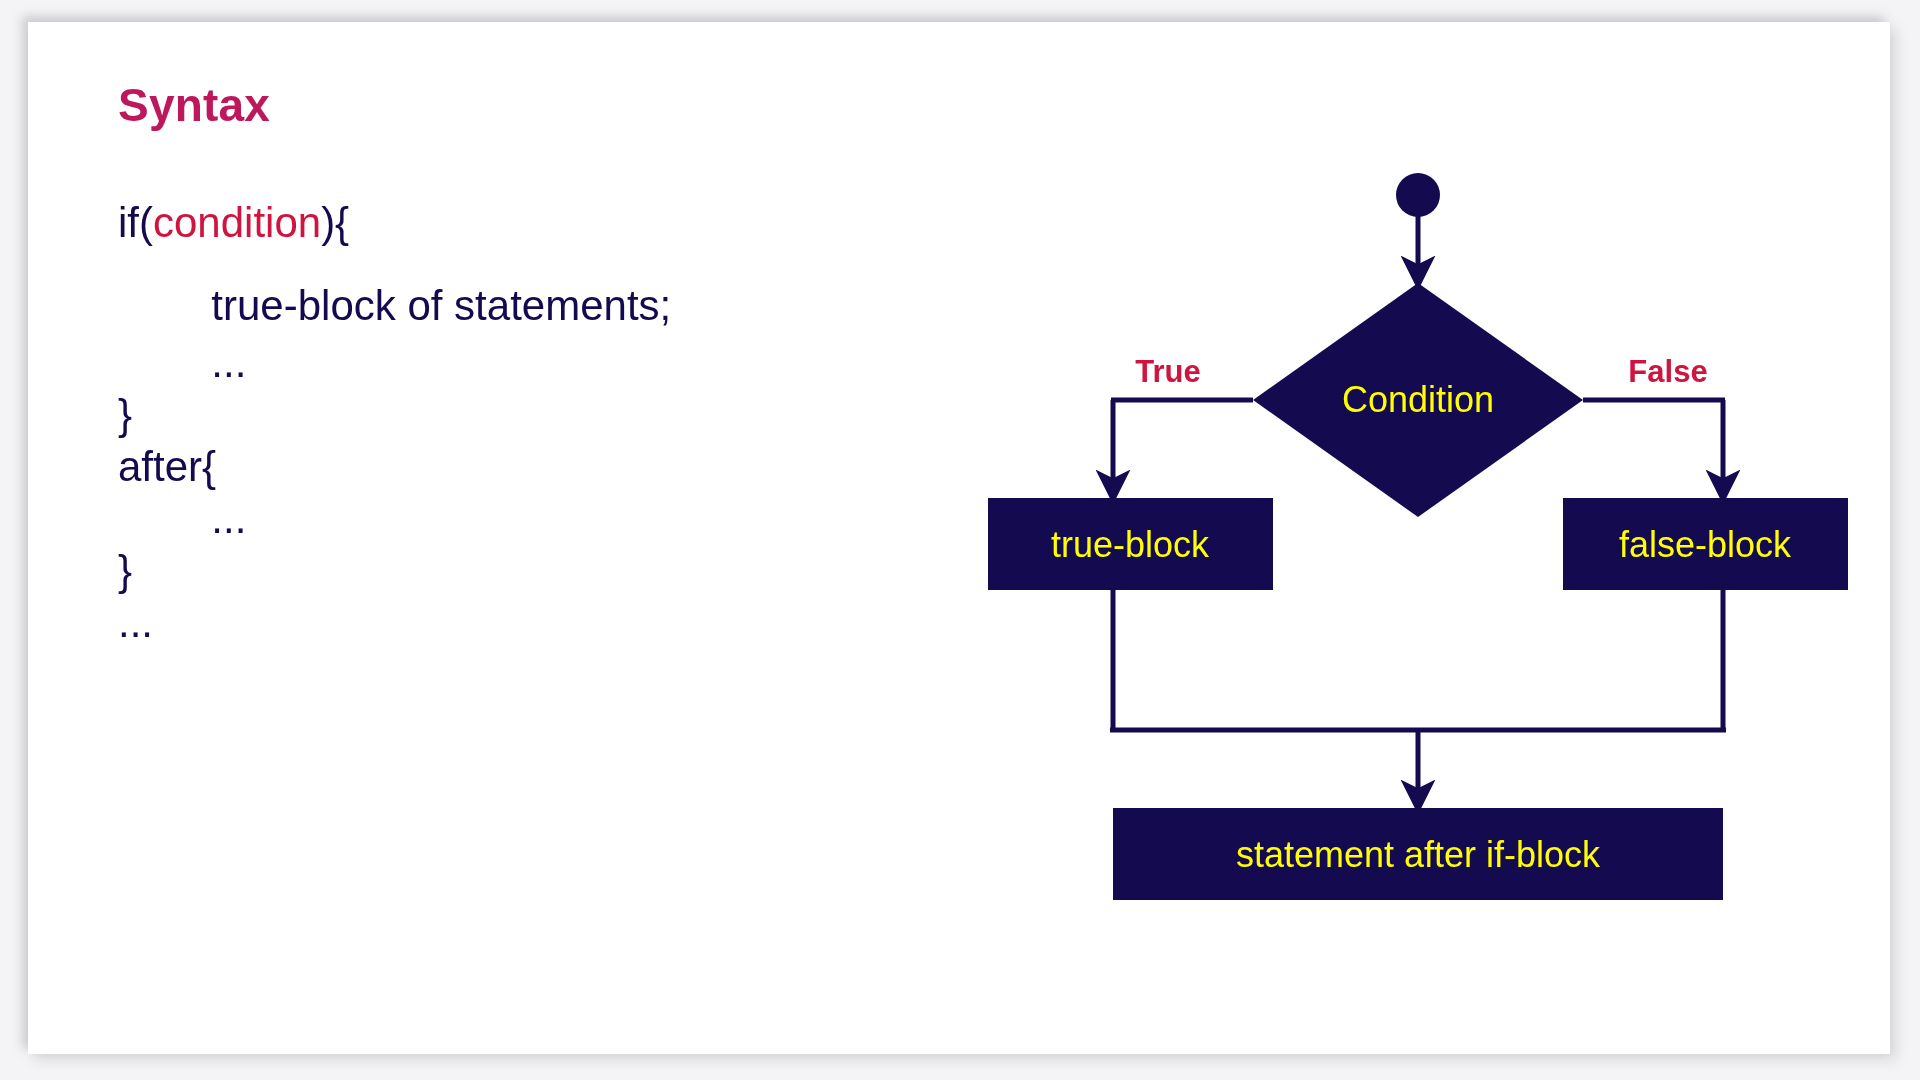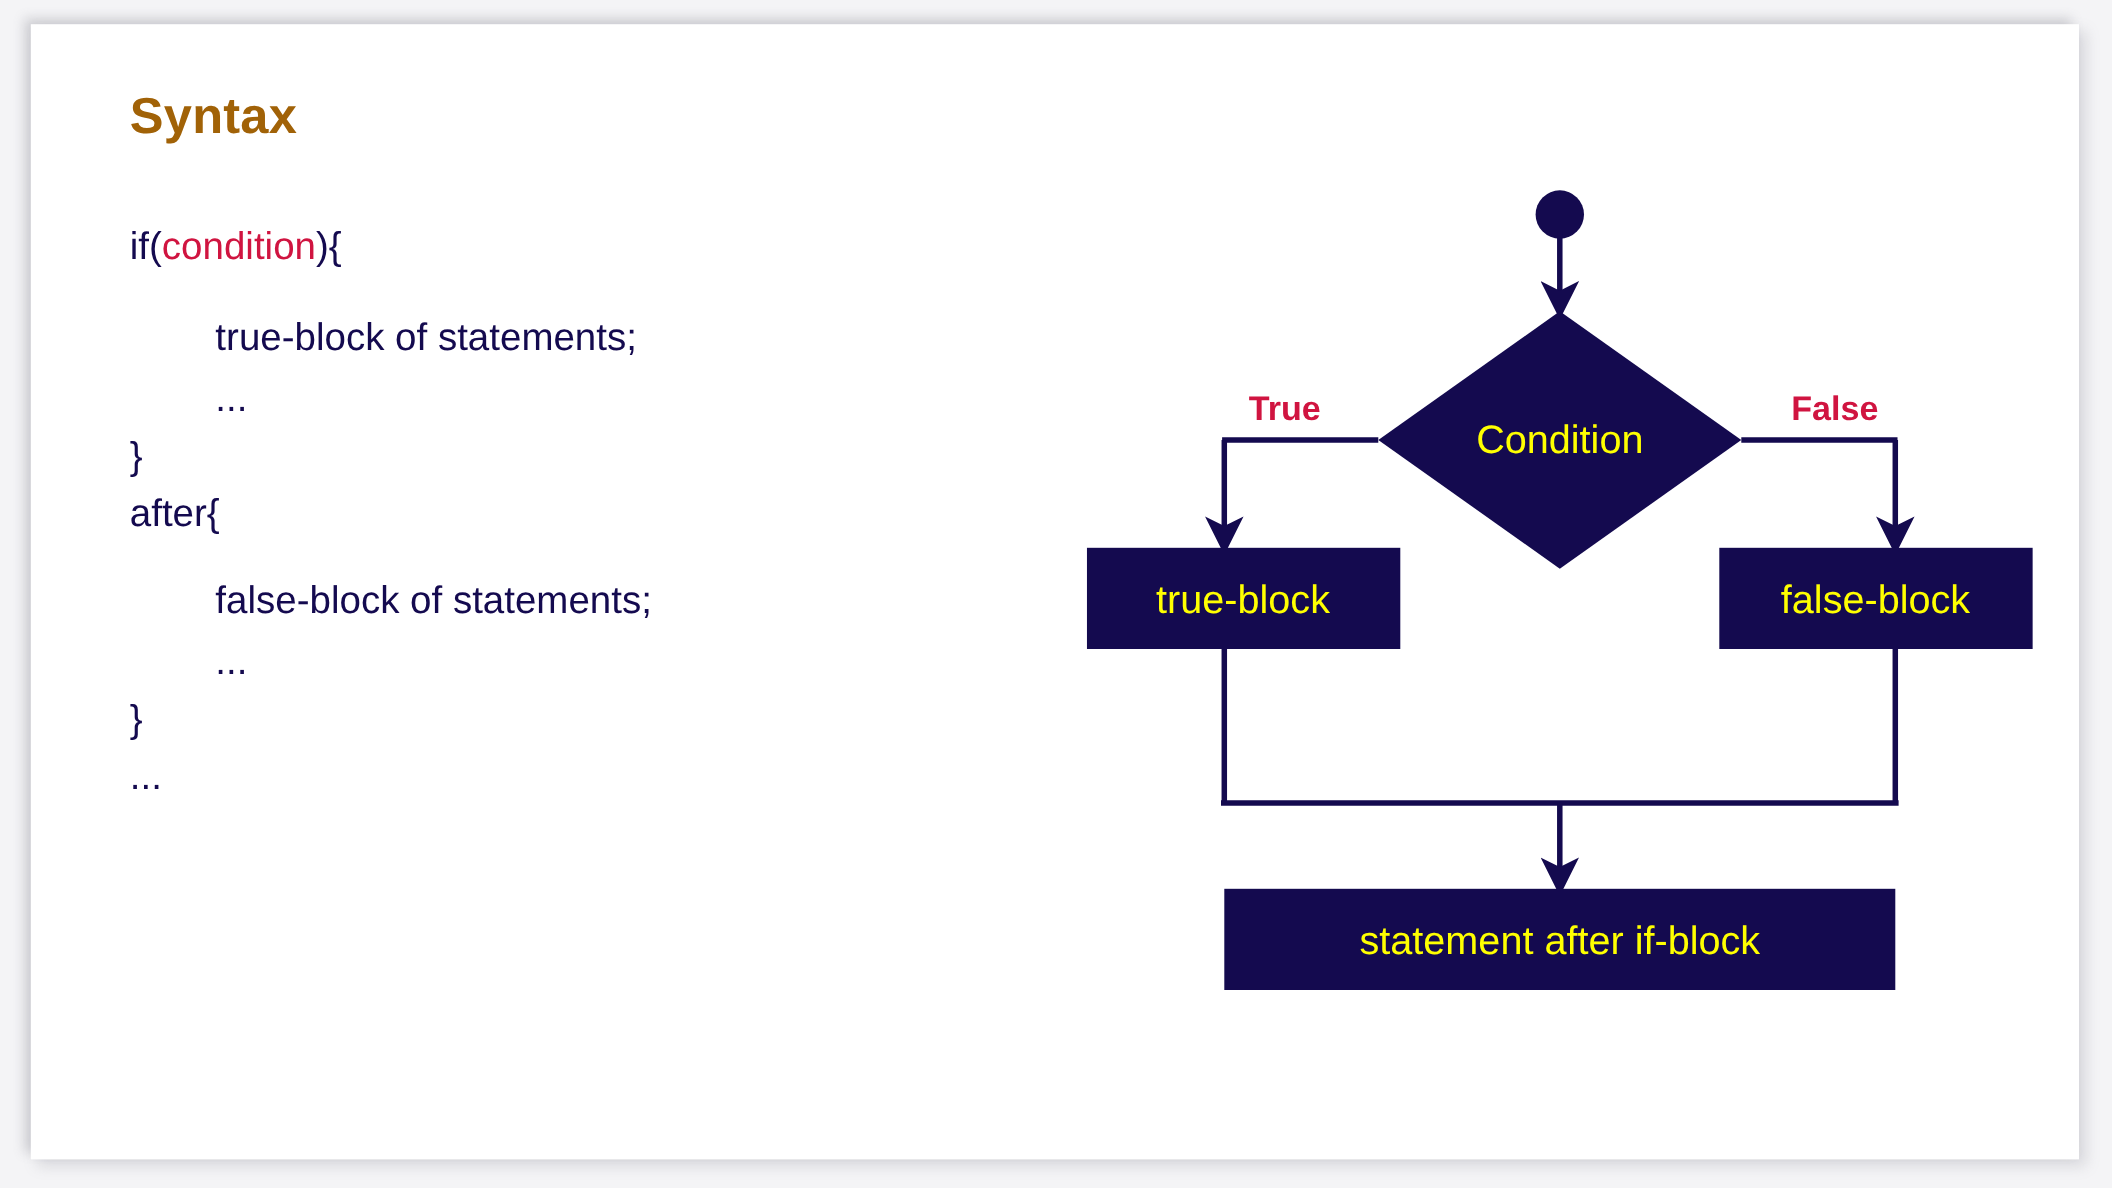--- a/index.html
+++ b/index.html
@@ -37,29 +37,29 @@
   #syntax-panel {
     position: absolute;
     left: 90px;
     top: 58px;
     width: 800px;
   }
 
   .panel-heading {
     font-size: 46px;
     font-weight: bold;
-    color: #a16207;
+    color: #be185d;
     letter-spacing: 0.2px;
     margin: 0;
     line-height: 1.1;
   }
 
   #code-block {
     margin-top: 62px;
-    font-size: 35px;
+    font-size: 42px;
     color: #140a4f;
     line-height: 1.0;
   }
 
   .code-line {
     white-space: pre;
     height: 61px;
     display: flex;
     align-items: center;
   }
@@ -129,21 +129,20 @@
         <div class="code-line"><span>if(</span><span class="kw-red">condition</span><span>){</span></div>
 
         <div class="code-line gap-above">        true-block of statements;</div>
 
         <div class="code-line tight">        ...</div>
 
         <div class="code-line tight">}</div>
 
         <div class="code-line tight">after{</div>
 
-        <div class="code-line gap-above">        false-block of statements;</div>
 
         <div class="code-line tight">        ...</div>
 
         <div class="code-line tight">}</div>
 
 
         <div class="code-line tight">...</div>
       </div>
     </div>
 

